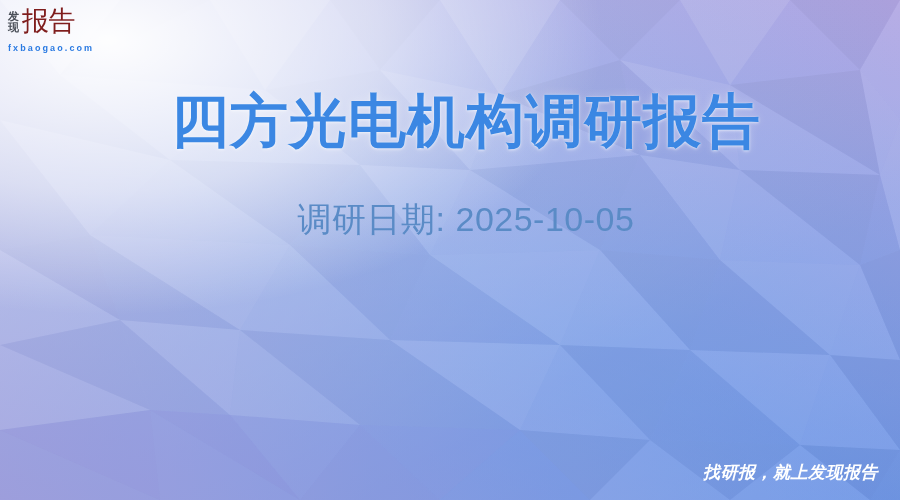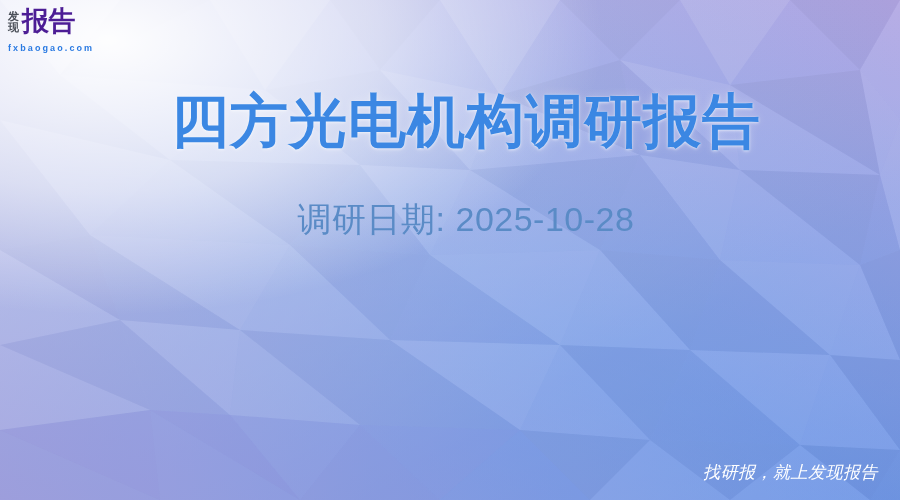--- a/index.html
+++ b/index.html
@@ -45,22 +45,22 @@
     padding-top: 1px;
   }
   .logo-stack span {
     font-size: 11px;
     font-weight: 700;
     color: #4a4f58;
     letter-spacing: 0;
   }
   .logo-main {
     font-size: 27px;
-    font-weight: 700;
-    color: #4c1d95;
+    font-weight: 400;
+    color: #7f1d1d;
     letter-spacing: -0.5px;
     line-height: 1;
   }
   .logo-domain {
     margin-top: 8px;
     font-size: 9px;
     font-weight: 700;
     color: #2a7ae2;
     letter-spacing: 2.1px;
     font-family: "Liberation Sans", "DejaVu Sans", sans-serif;
@@ -99,21 +99,21 @@
     color: #5a8bc6;
     letter-spacing: 0.5px;
     white-space: nowrap;
   }
   
   .slogan {
     position: absolute;
     right: 22px;
     bottom: 16px;
     font-size: 17px;
-    font-weight: 400;
+    font-weight: 700;
     font-style: italic;
     color: #ffffff;
     letter-spacing: 0.5px;
     white-space: nowrap;
     z-index: 6;
   }
 </style>
 </head>
 <body>
 
@@ -246,18 +246,18 @@
         <span>发</span>
         <span>现</span>
       </div>
       <div class="logo-main">报告</div>
     </div>
     <div class="logo-domain">fxbaogao.com</div>
   </div>
 
   <div class="center-block">
     <div class="cover-title">四方光电机构调研报告</div>
-    <div class="cover-subtitle">调研日期: 2025-10-28</div>
+    <div class="cover-subtitle">调研日期: 2025-10-05</div>
   </div>
 
   <div class="slogan">找研报，就上发现报告</div>
 
 </div>
 
 </body></html>

